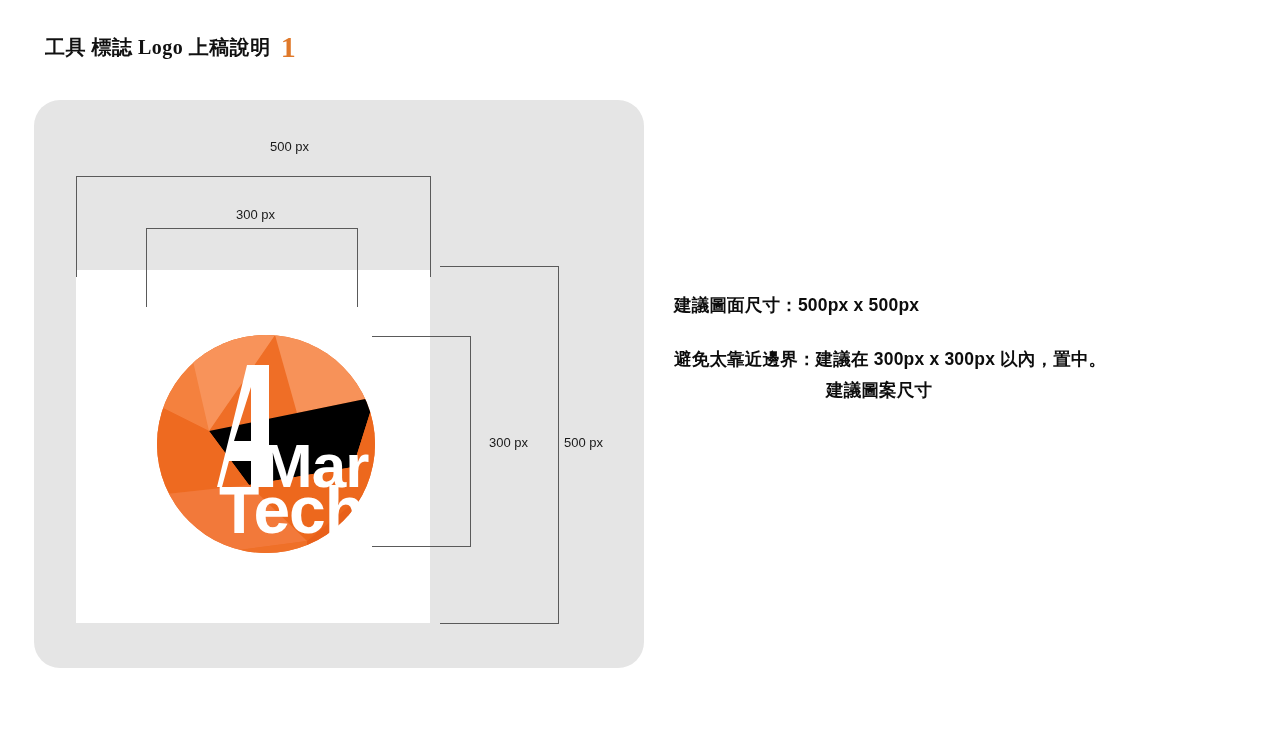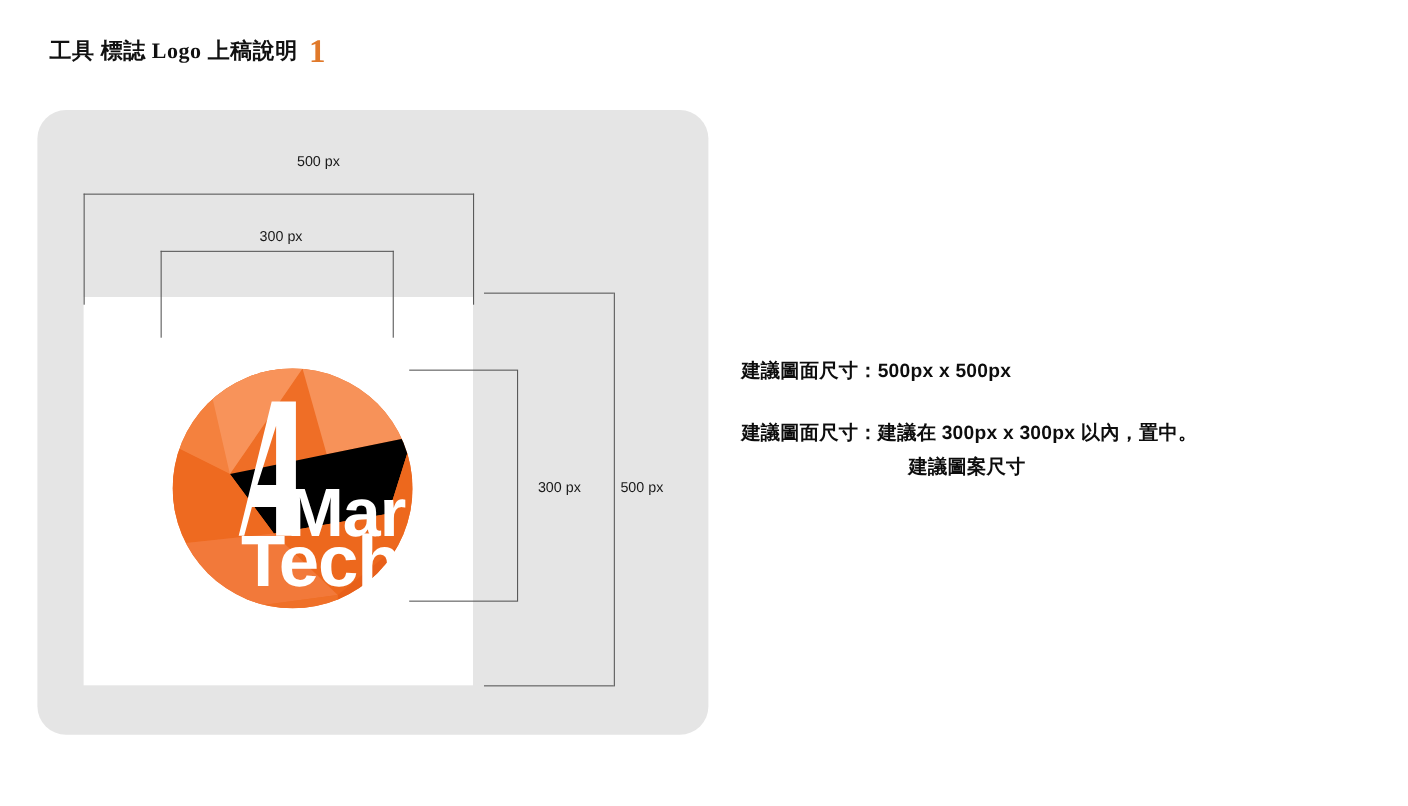--- a/index.html
+++ b/index.html
@@ -131,21 +131,21 @@
     width: 560px;
   }
   .note-line {
     font-size: 17.5px;
     font-weight: bold;
     color: #0d0d0d;
     line-height: 1.35;
     white-space: nowrap;
     letter-spacing: 0.2px;
   }
-  .note-block { margin-bottom: 30px; margin-top: 32px; }
+  .note-block { margin-bottom: 30px; }
   .note-block:last-child { margin-bottom: 0; }
   .note-indent { padding-left: 152px; margin-top: 8px; }
 </style>
 </head>
 <body>
 
 <div class="page-title">
   <span class="title-text">工具 標誌 Logo 上稿說明</span><span class="title-number">1</span>
 </div>
 
@@ -222,16 +222,16 @@
       </g>
     </svg>
   </div>
 </div>
 
 <div class="notes">
   <div class="note-block">
     <div class="note-line">建議圖面尺寸：500px  x  500px</div>
   </div>
   <div class="note-block">
-    <div class="note-line">建議圖面尺寸：建議在 300px x 300px 以內，置中。</div>
+    <div class="note-line">避免太靠近邊界：建議在 300px x 300px 以內，置中。</div>
     <div class="note-line note-indent">建議圖案尺寸</div>
   </div>
 </div>
 
 </body></html>

